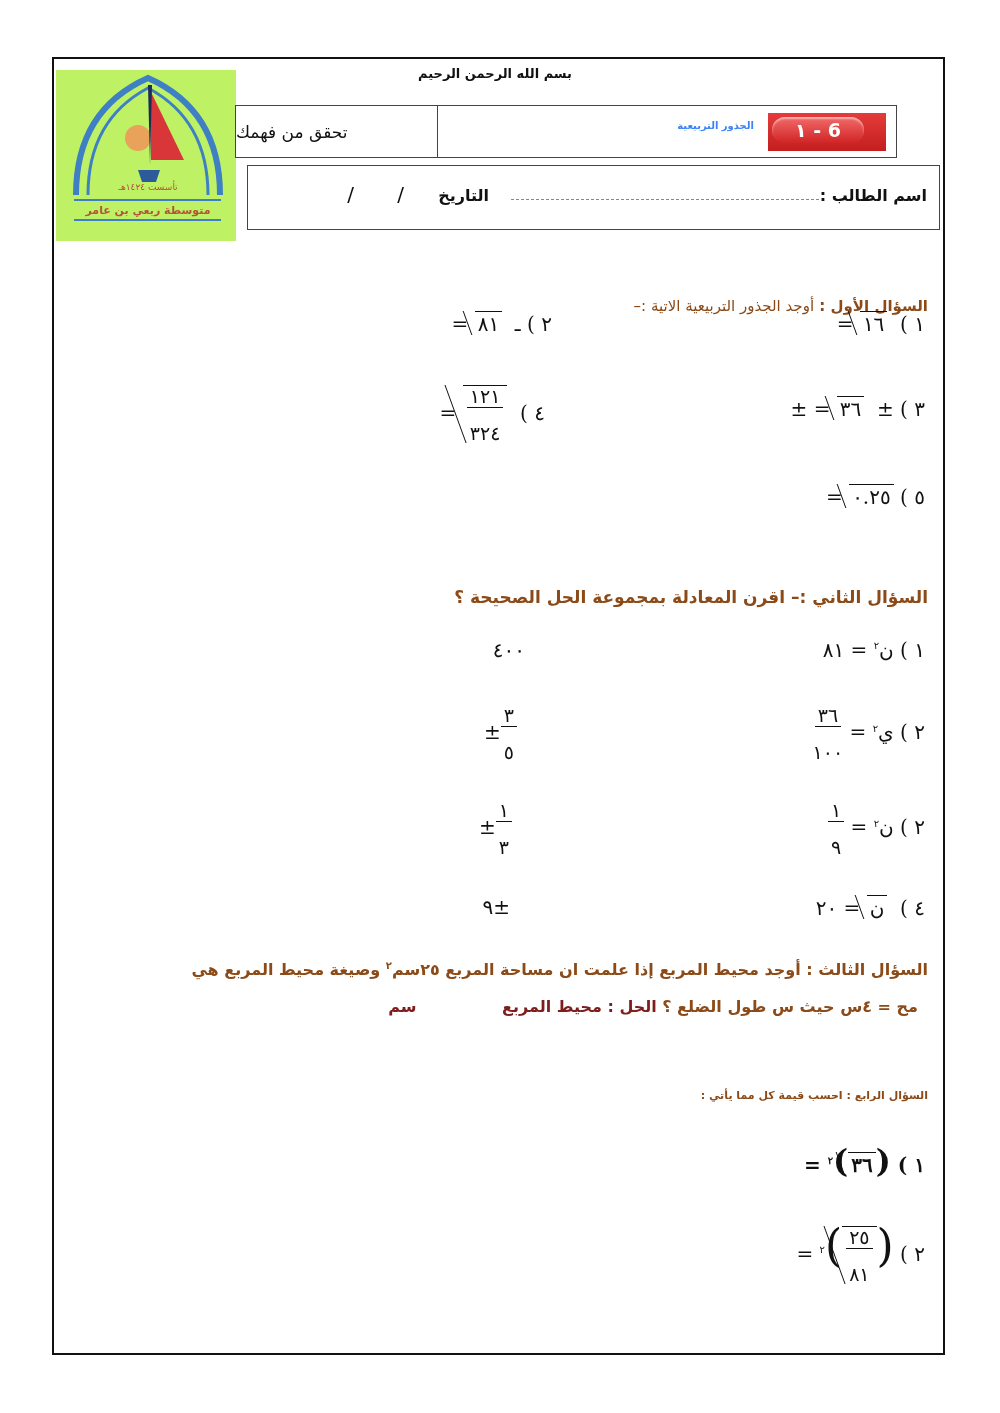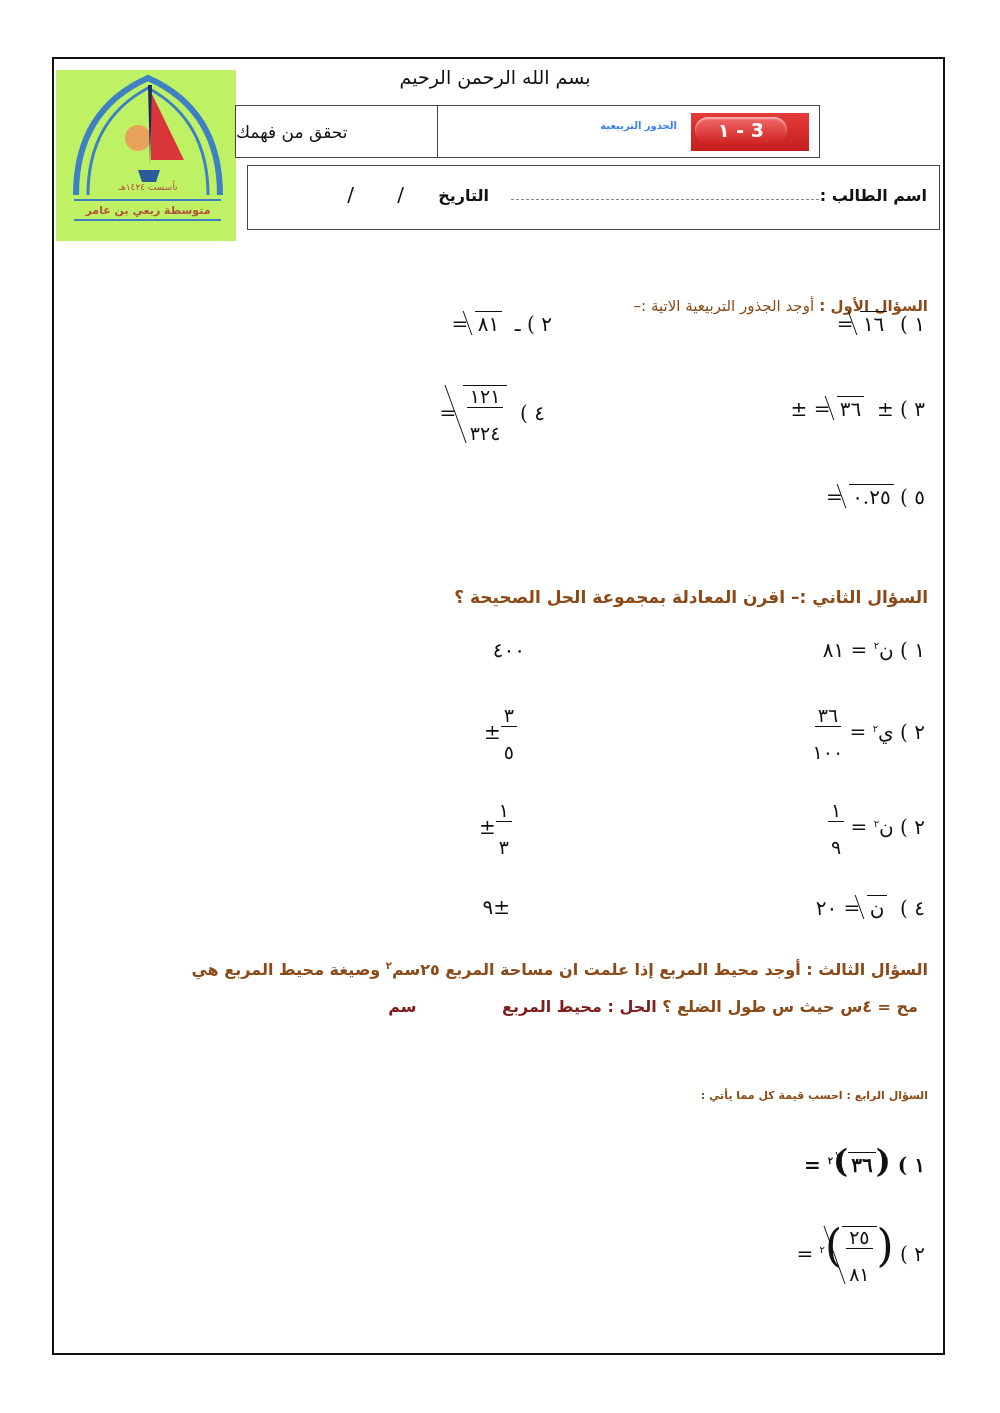--- a/index.html
+++ b/index.html
@@ -3,22 +3,22 @@
   <meta charset="utf-8">
   <style>
     html, body { margin: 0; padding: 0; background: #ffffff; }
     body { width: 1000px; height: 1413px; position: relative; overflow: hidden;
            font-family: "DejaVu Sans", sans-serif; color: #111; }
     .frame { position: absolute; left: 52px; top: 57px; width: 893px; height: 1298px;
              border: 2px solid #111; box-sizing: border-box; }
     .logo { position: absolute; left: 56px; top: 70px; width: 180px; height: 171px;
             background: #bef264; overflow: hidden; }
     .basmala { position: absolute; left: 300px; top: 66px; width: 390px; text-align: center;
-               font-size: 19px; font-weight: normal; direction: rtl; }
-    .titlebox { position: absolute; left: 235px; top: 105px; width: 585px; height: 53px;
+               font-size: 13px; font-weight: bold; direction: rtl; }
+    .titlebox { position: absolute; left: 235px; top: 105px; width: 662px; height: 53px;
                 border: 1.5px solid #444; box-sizing: border-box; display: flex; }
     .titlebox .left { width: 202px; border-left: none; border-right: 1.5px solid #444;
                       display: flex; align-items: center; justify-content: flex-end;
                       padding-right: 14px; box-sizing: border-box; font-size: 17px; direction: rtl; }
     .titlebox .right { flex: 1; position: relative; }
     .lesson-badge { position: absolute; right: 10px; top: 7px; width: 118px; height: 38px;
                     background: linear-gradient(#e53b3b, #c41e1e); }
     .lesson-pill { position: absolute; right: 22px; top: 4px; width: 92px; height: 26px;
                    border-radius: 14px; background: linear-gradient(#f26a6a, #d02525);
                    box-shadow: inset 0 2px 2px rgba(255,255,255,.5);
@@ -67,21 +67,21 @@
   <div style="position:absolute;left:12px;top:112px;font-size:9px;color:#b3533d;direction:rtl;width:160px;text-align:center;">تأسست ١٤٢٤هـ</div>
   <div style="position:absolute;left:12px;top:134px;font-size:11px;color:#b3533d;direction:rtl;width:160px;text-align:center;font-weight:bold;">متوسطة ربعي بن عامر</div>
 </div>
 
 <div class="basmala">بسم الله الرحمن الرحيم</div>
 
 <div class="titlebox">
   <div class="left">تحقق من فهمك</div>
   <div class="right">
     <div class="lesson-badge">
-      <div class="lesson-pill">3 - ١</div>
+      <div class="lesson-pill">6 - ١</div>
     </div>
     <div class="lesson-title">الجذور التربيعية</div>
   </div>
 </div>
 
 <div class="namebox">
   <span class="lbl">اسم الطالب :</span>
   <span class="dots"></span>
   <span class="date-lbl">التاريخ</span>
   <span class="slash" style="right:535px;">/</span>

